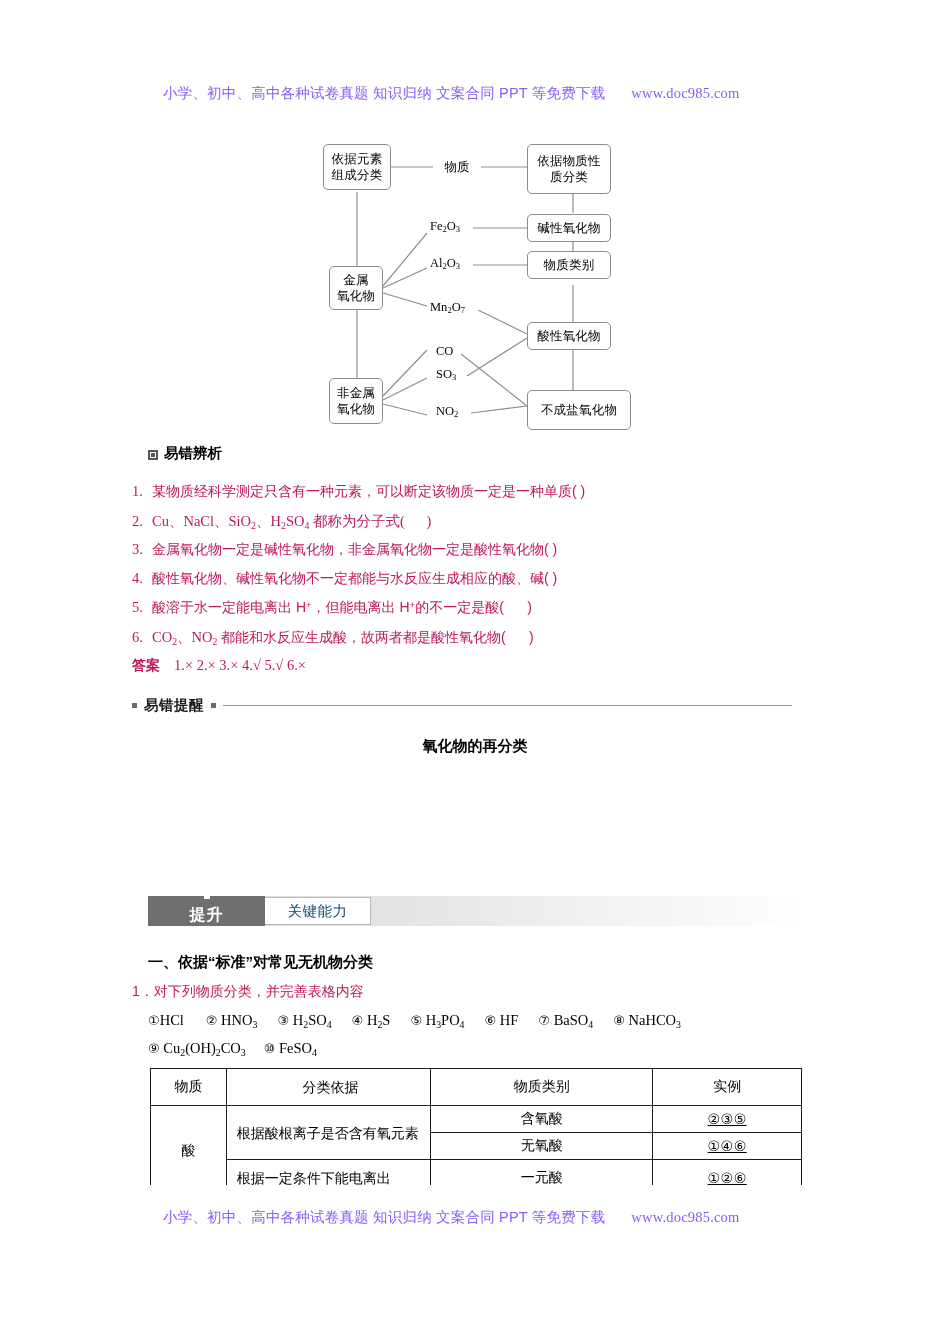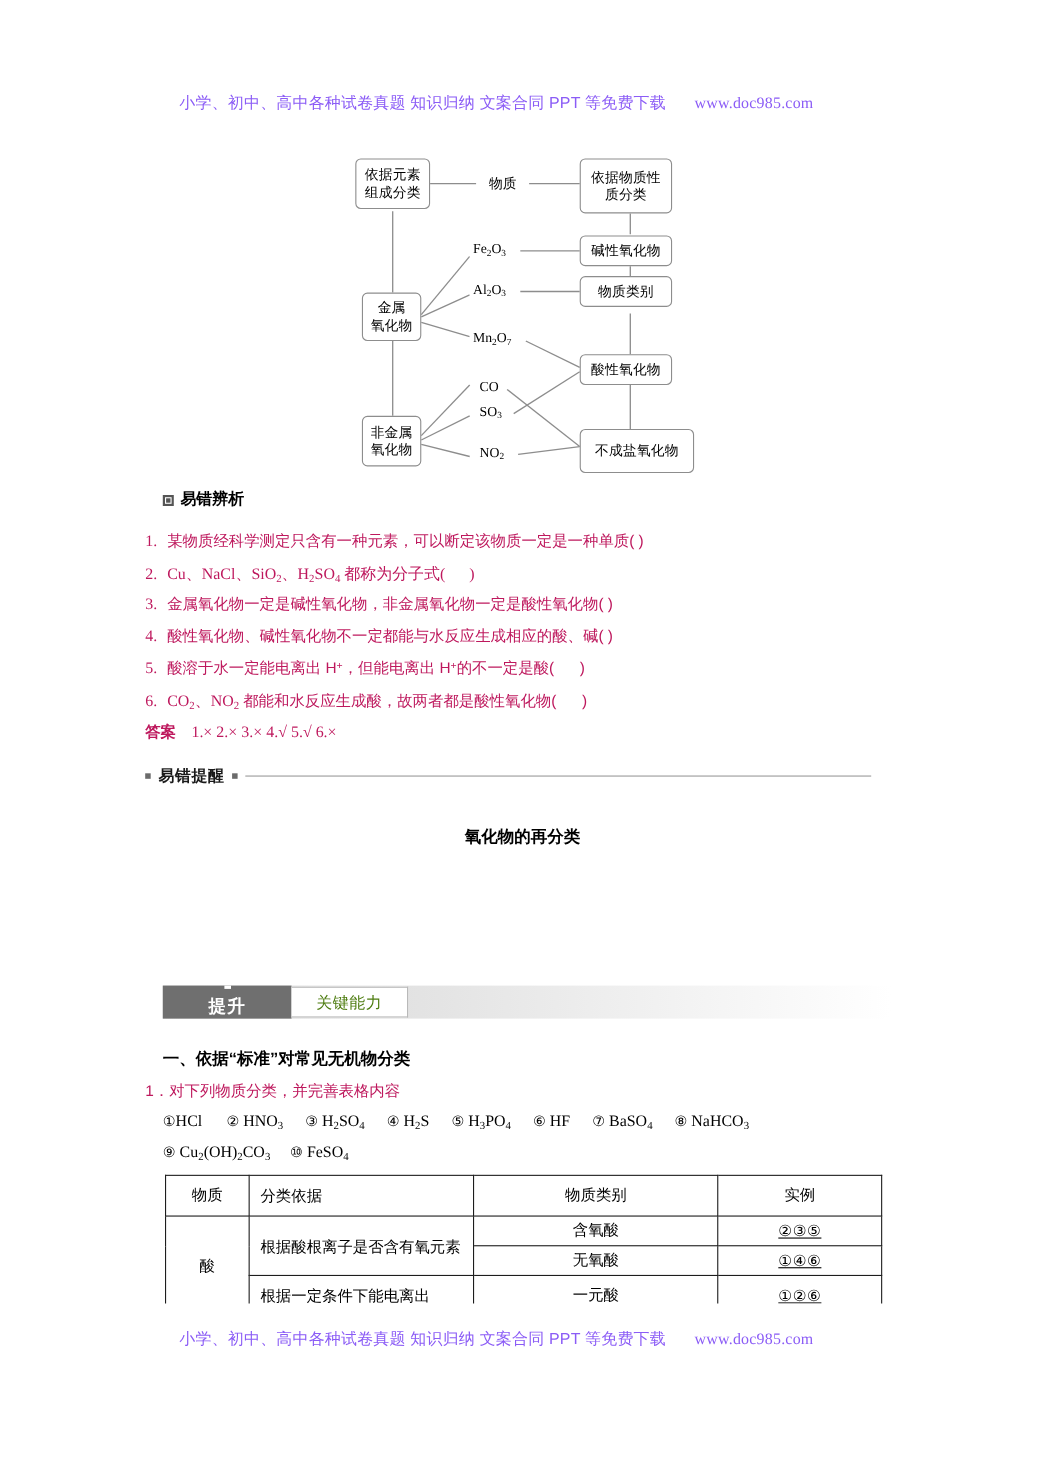--- a/index.html
+++ b/index.html
@@ -143,21 +143,20 @@
 
   .remind-title {
     position: absolute;
     top: 737px;
     left: 0; width: 950px;
     text-align: center;
     font-family: "Liberation Sans", sans-serif;
     font-weight: bold;
     font-size: 15px;
     color: #000;
-    margin-top: 14px;
   }
   .para {
     position: absolute;
     left: 148px;
     width: 662px;
     font-size: 14.5px;
     line-height: 27px;
     font-family: "Liberation Serif", serif;
     text-align: justify;
     color: #000;
@@ -196,21 +195,21 @@
     width: 105px;
     margin: 1px 0 1px 0;
     background: #fff;
     border: 1px solid #b9b9b9;
     border-left: none;
     display: flex;
     align-items: center;
     justify-content: center;
     font-family: "Liberation Sans", sans-serif;
     font-size: 14.5px;
-    color: #4d7c0f;
+    color: #0c4a6e;
     letter-spacing: 0.5px;
   }
 
   .h-sub {
     position: absolute;
     left: 148px;
     font-family: "Liberation Sans", sans-serif;
     font-weight: bold;
     font-size: 15px;
     color: #000;
@@ -423,21 +422,21 @@
   </div>
 
   <div class="flist" style="top:1040px;">
     <span class="itm"><span class="cnum">⑨</span> Cu<sub>2</sub>(OH)<sub>2</sub>CO<sub>3</sub></span><span style="display:inline-block;width:18px;"></span><span class="itm"><span class="cnum">⑩</span> FeSO<sub>4</sub></span>
   </div>
 
   <table class="tbl">
     <thead>
       <tr>
         <th class="c1">物质</th>
-        <th class="c2" style="text-align:left;">分类依据</th>
+        <th class="c2" style="text-align:center;">分类依据</th>
         <th class="c3">物质类别</th>
         <th class="c4">实例</th>
       </tr>
     </thead>
     <tbody>
       <tr>
         <td class="c1" rowspan="3">酸</td>
         <td class="c2" rowspan="2">根据酸根离子是否含有氧元素</td>
         <td class="c3">含氧酸</td>
         <td class="c4"><span class="circnums">②③⑤</span></td>

